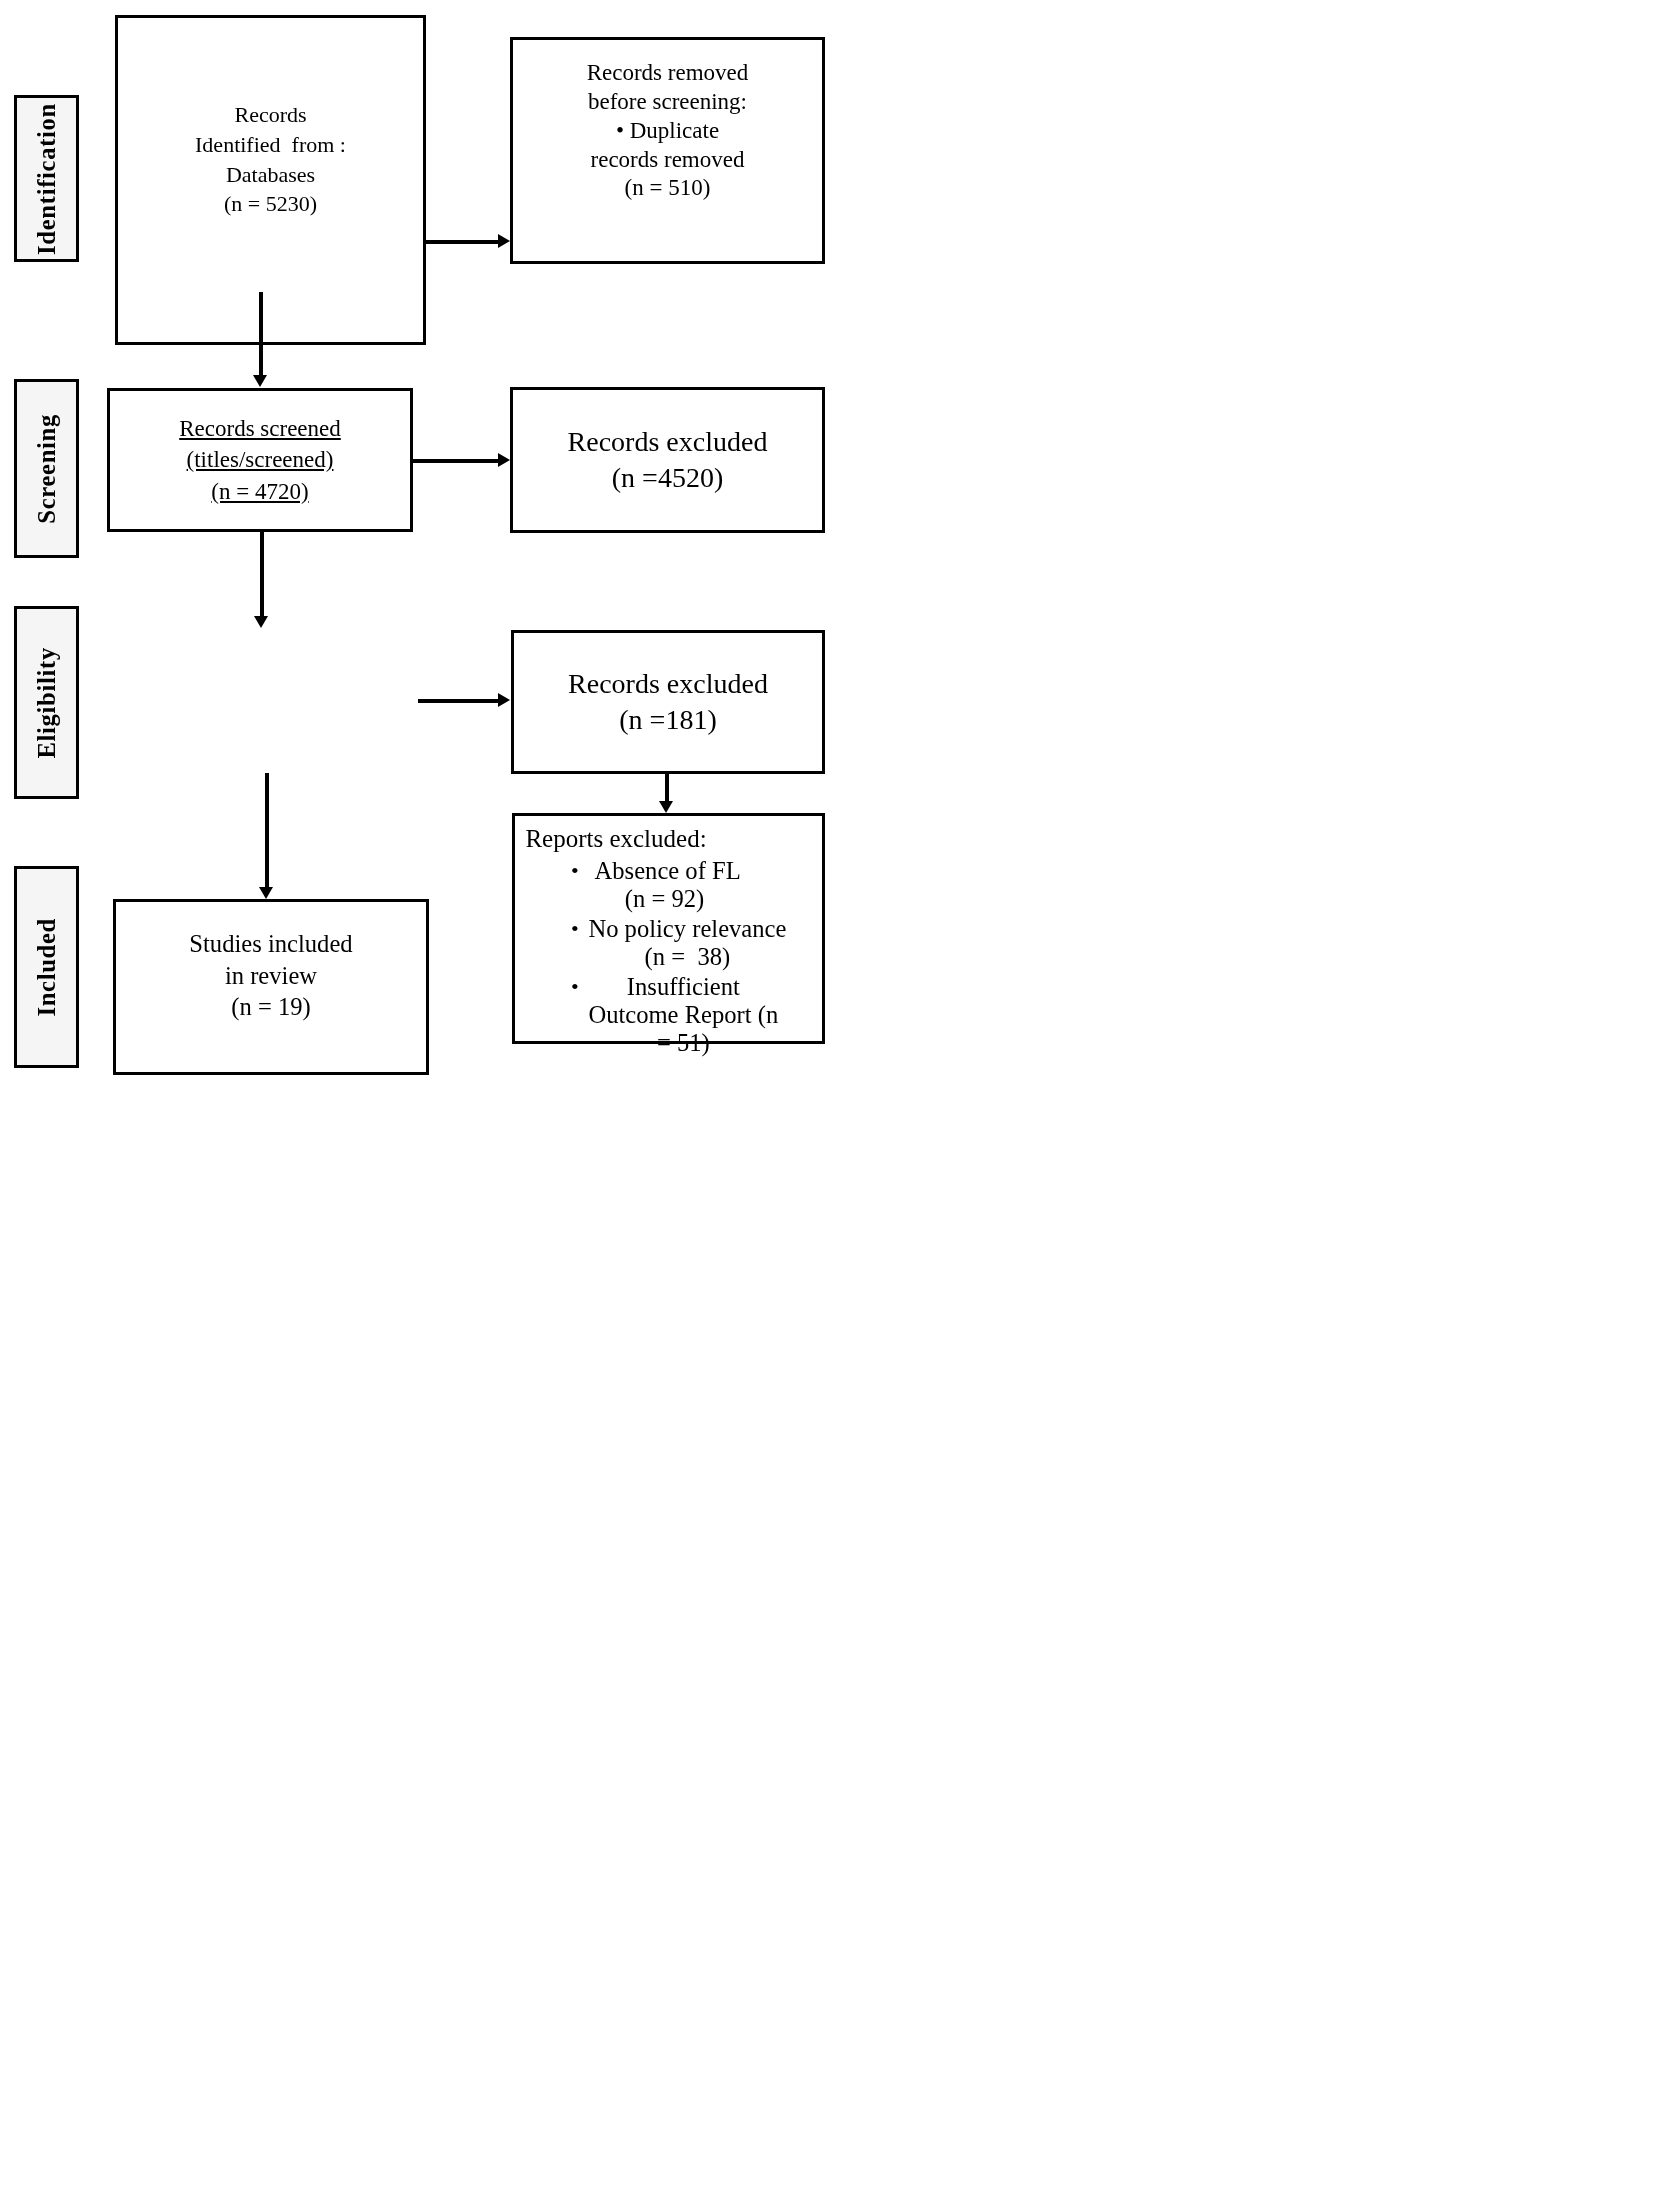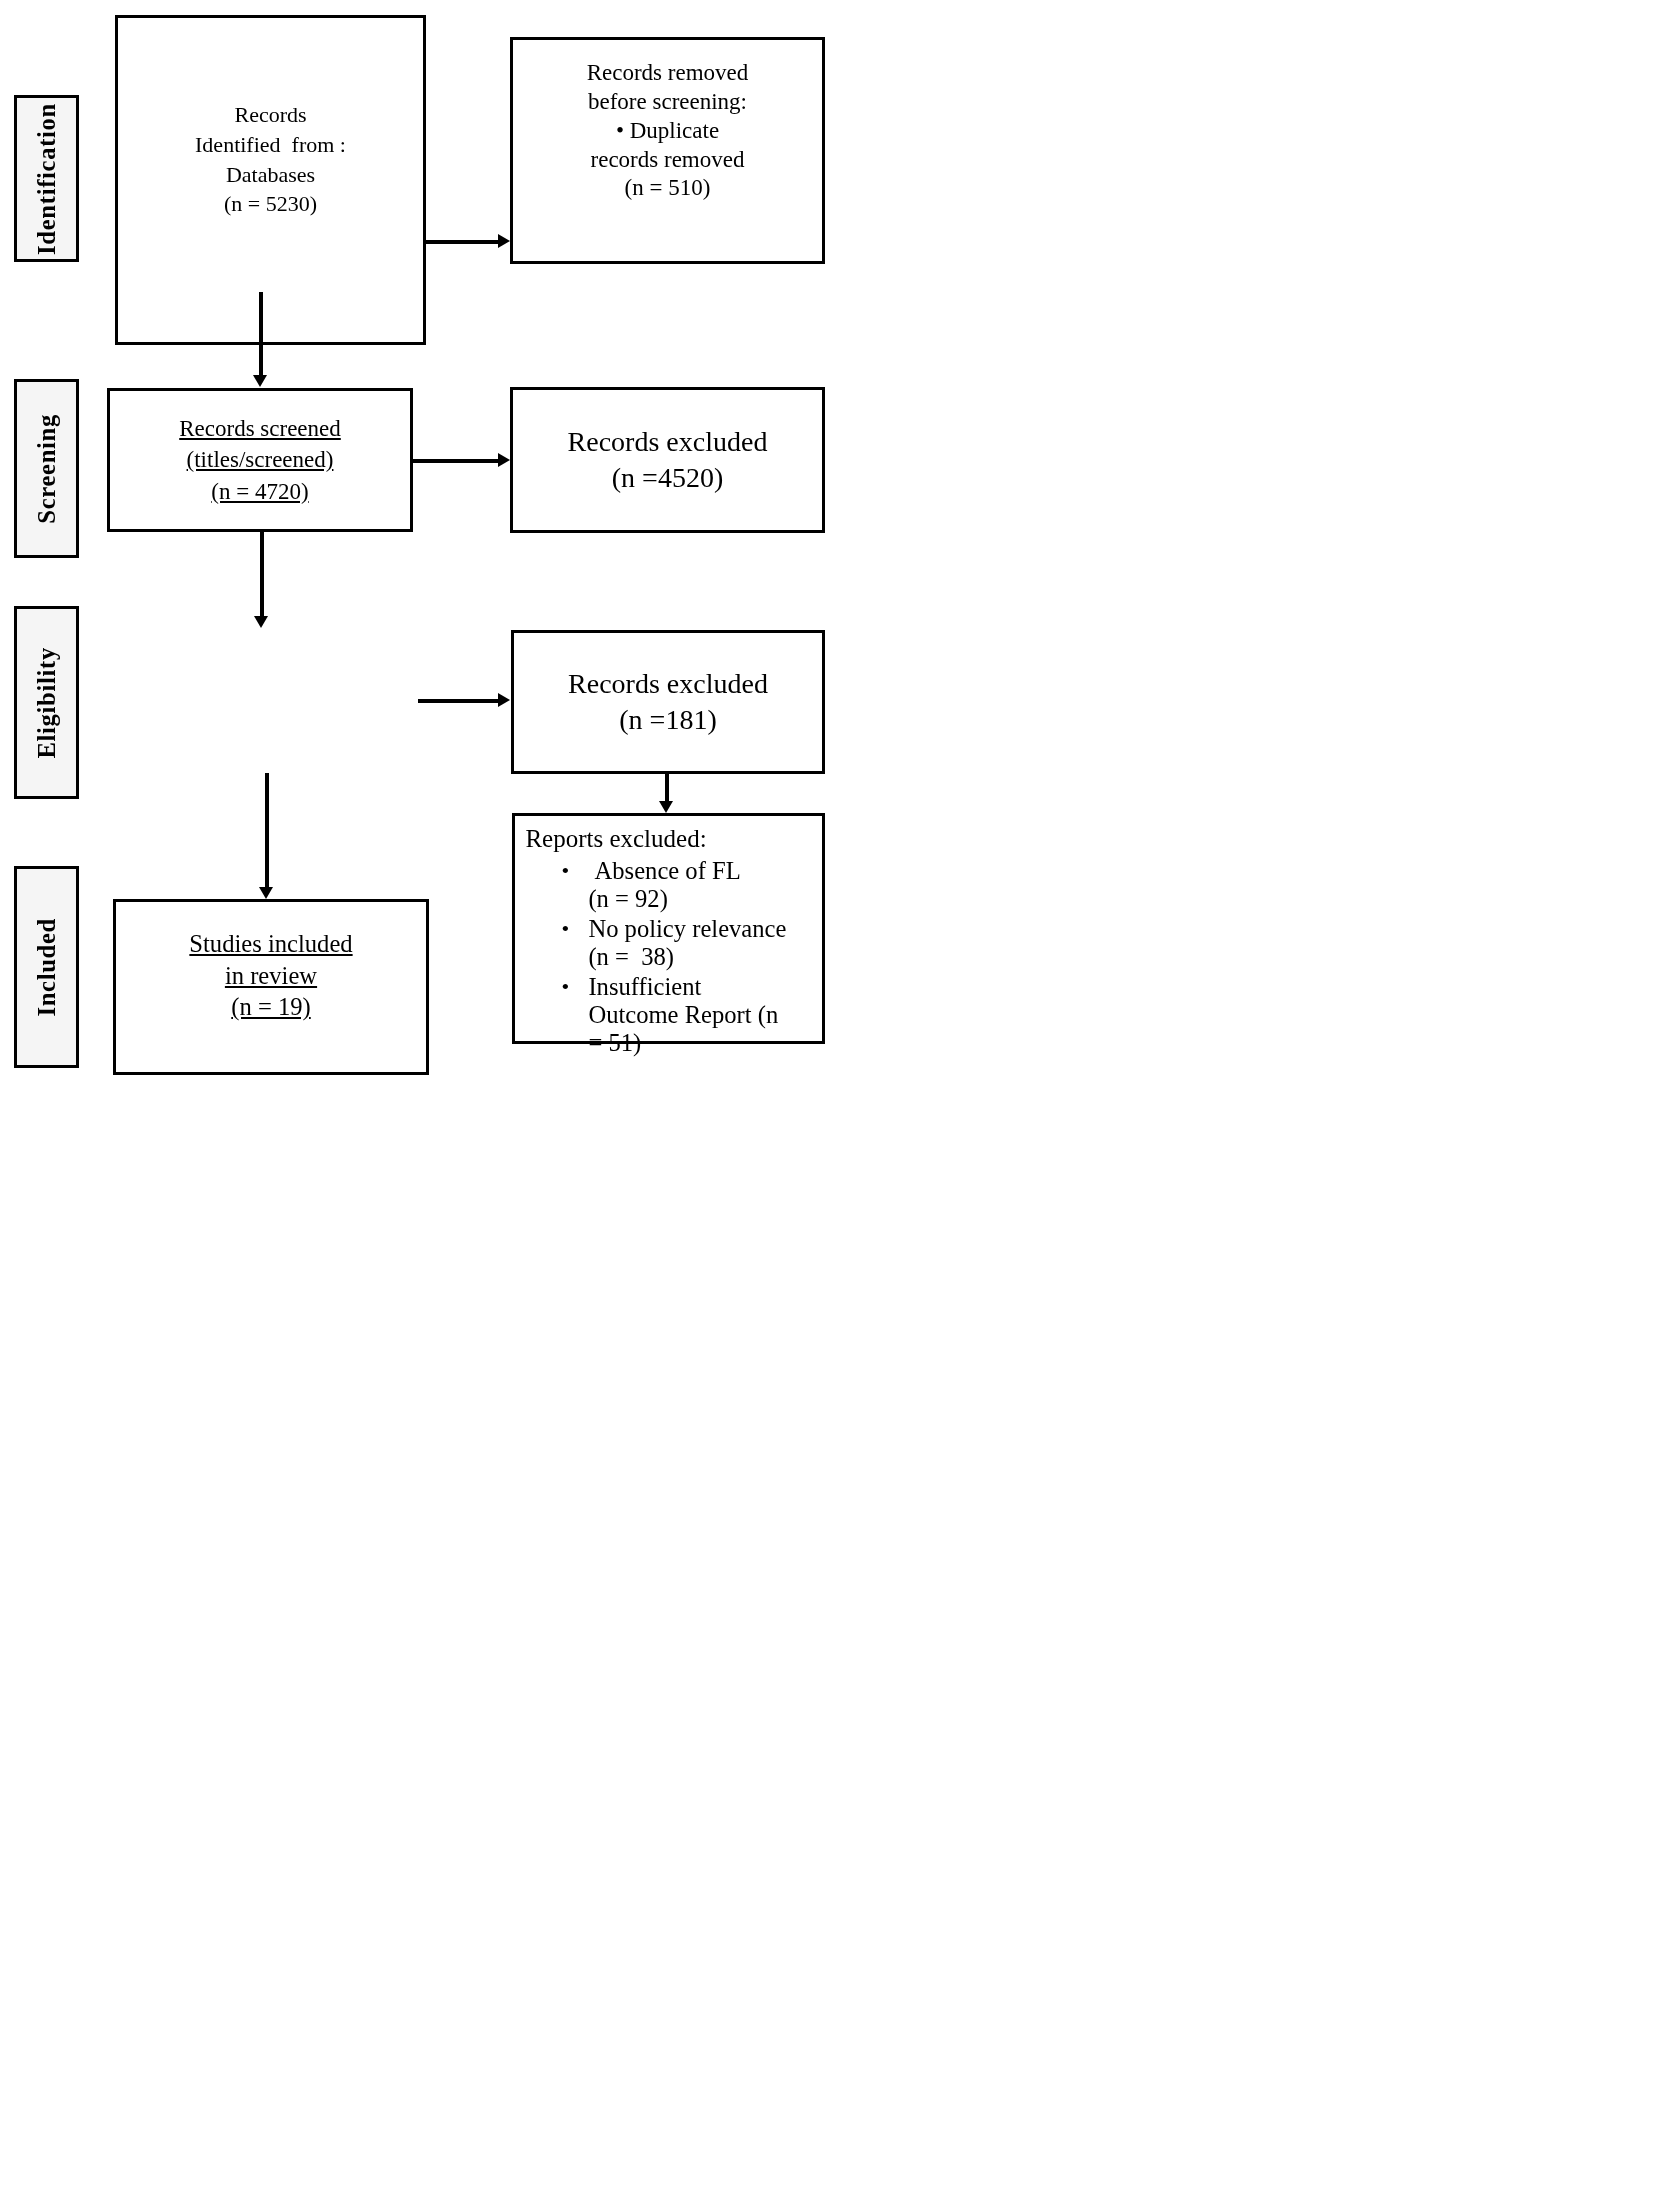--- a/index.html
+++ b/index.html
@@ -53,27 +53,27 @@
   .arrow-v::after{
     content:"";position:absolute;bottom:-12px;left:-5.6px;
     border-top:12px solid #000;
     border-left:7.4px solid transparent;
     border-right:7.4px solid transparent;
   }
   
   .fb1{left:115px;top:15px;width:311px;height:330px;font-size:22px;line-height:1.35;padding-bottom:41px;}
   .fb2{left:107px;top:388px;width:306px;height:144px;font-size:23px;line-height:1.35;text-decoration:underline;}
   .fb3{left:108px;top:628px;width:310px;height:145px;font-size:25px;line-height:1.4;padding-bottom:30px;}
-  .fb4{left:113px;top:899px;width:316px;height:176px;font-size:24.6px;line-height:1.3;padding-bottom:23px;text-decoration:underline;}
+  .fb4{left:113px;top:899px;width:316px;height:176px;font-size:24.6px;line-height:1.3;padding-bottom:23px;}
   
   .sb1{left:510px;top:37px;width:315px;height:227px;font-size:23px;line-height:1.25;justify-content:flex-start;padding-top:19.4px;}
   .sb2{left:510px;top:387px;width:315px;height:146px;font-size:28px;line-height:1.3;}
   .sb3{left:511px;top:630px;width:314px;height:144px;font-size:28px;line-height:1.3;}
   .sb4{left:512px;top:813px;width:313px;height:231px;font-size:24.6px;line-height:1.15;
-       align-items:flex-start;justify-content:flex-start;text-align:left;padding:9px 10.4px;}
+       align-items:flex-start;justify-content:flex-start;text-align:center;padding:9px 10.4px;}
   .sb4-title{font-size:25px;margin-bottom:3px;}
   .bullet-row{display:flex;margin-left:36px;margin-bottom:1.5px;}
   .bullet-mark{width:27px;flex:0 0 27px;font-size:22px;line-height:1.25;}
   .bullet-lines{display:block;}
 </style>
 </head>
 <body>
 
 <div class="canvas">
 

